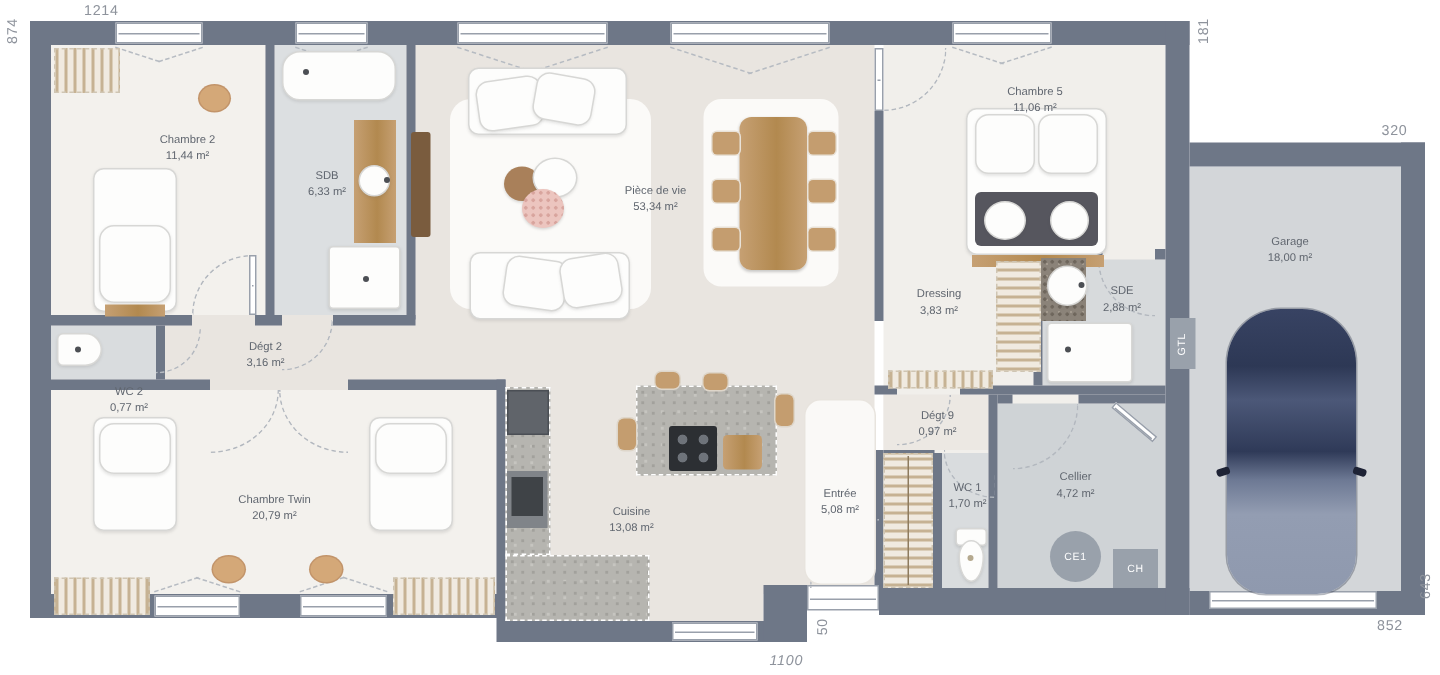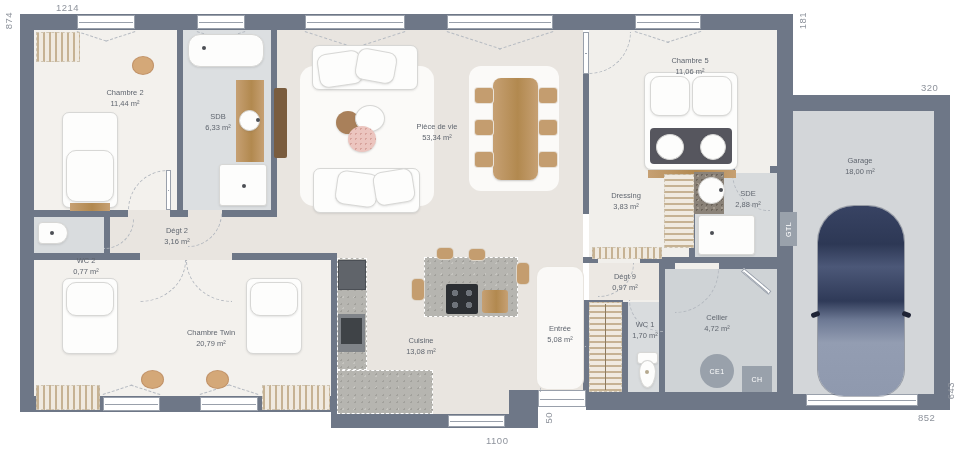--- a/index.html
+++ b/index.html
@@ -244,21 +244,21 @@
     <div>18,00 m²</div>
   </div>
   <div class="rlabel" style="left:86px;top:222px;margin-top:34px;">
     <div>WC 2</div>
     <div>0,77 m²</div>
   </div>
   <div class="rlabel" style="left:177px;top:226px;">
     <div>Dégt 2</div>
     <div>3,16 m²</div>
   </div>
-  <div class="rlabel" style="left:183px;top:328px;margin-left:28px;">
+  <div class="rlabel" style="left:183px;top:328px;">
     <div>Chambre Twin</div>
     <div>20,79 m²</div>
   </div>
   <div class="rlabel" style="left:421px;top:336px;">
     <div>Cuisine</div>
     <div>13,08 m²</div>
   </div>
   <div class="rlabel" style="left:560px;top:324px;">
     <div>Entrée</div>
     <div>5,08 m²</div>
@@ -275,16 +275,16 @@
     <div>Cellier</div>
     <div>4,72 m²</div>
   </div>
 
   <div class="dim" style="left:56px;top:2px;">1214</div>
   <div class="dim v" style="left:3px;top:12px;">874</div>
   <div class="dim v" style="left:797px;top:12px;">181</div>
   <div class="dim" style="left:921px;top:82px;">320</div>
   <div class="dim v" style="left:945px;top:382px;">643</div>
   <div class="dim" style="left:918px;top:412px;">852</div>
-  <div class="dim" style="left:486px;top:435px;">1100</div>
+  <div class="dim" style="left:513px;top:435px;font-style:italic;">1100</div>
   <div class="dim v" style="left:543px;top:412px;">50</div>
 
 </div>
 
 </body></html>

